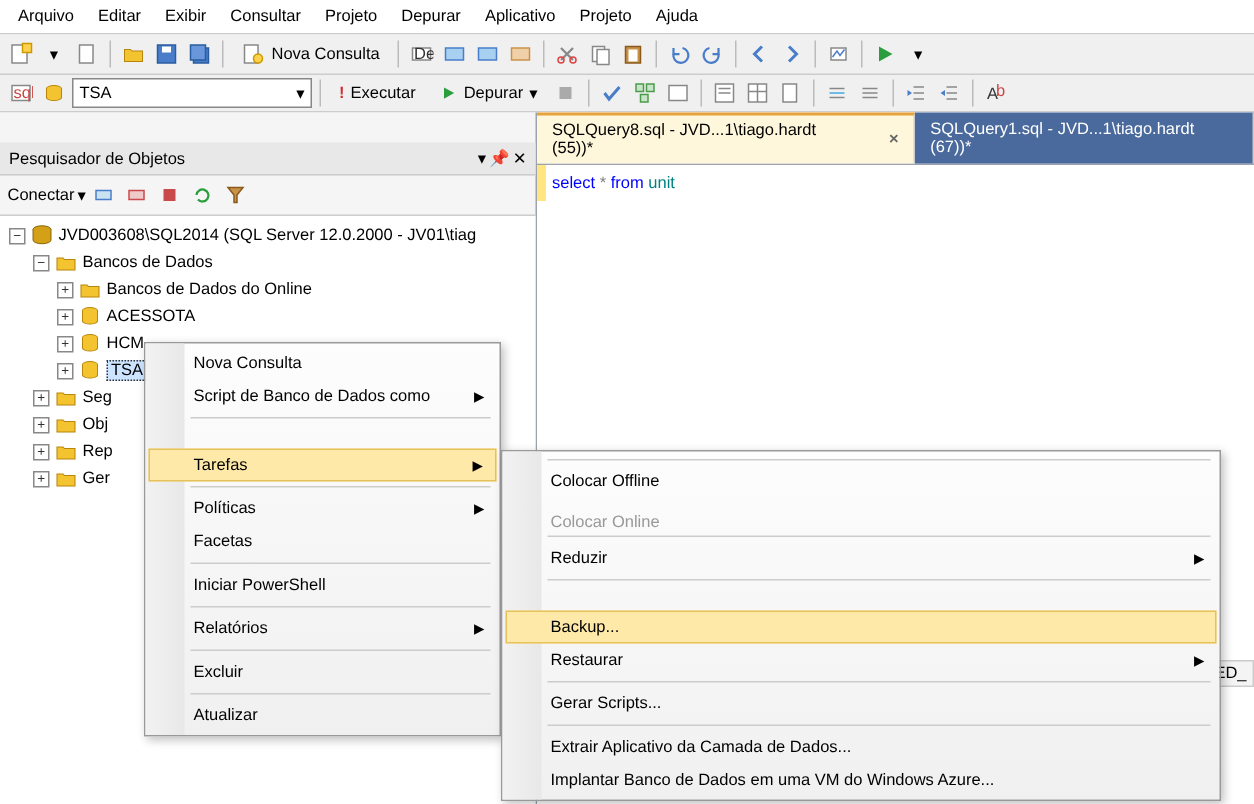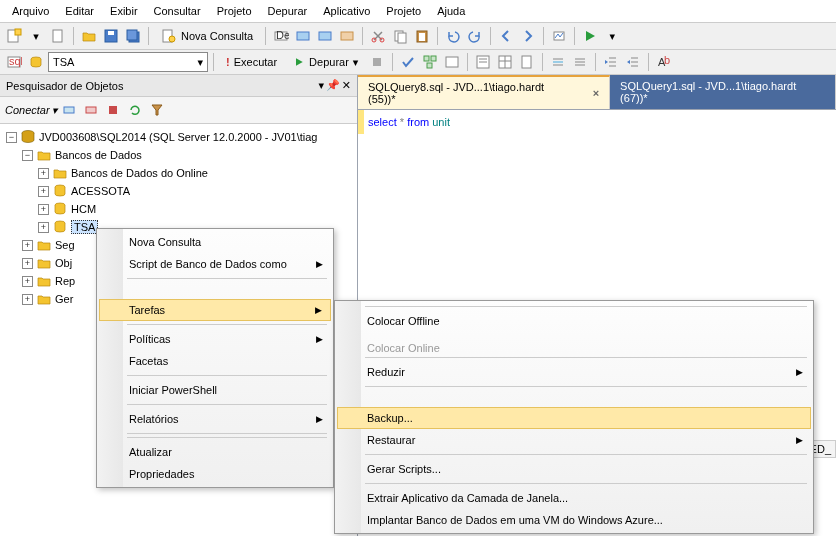--- a/index.html
+++ b/index.html
@@ -11,23 +11,23 @@
 .toolbar { display: flex; align-items: center; padding: 2px 4px; background: #f0f0f0; border-bottom: 1px solid #ccc; gap: 2px; }
 .toolbar .sep { width: 1px; height: 18px; background: #bbb; margin: 0 3px; }
 .tbtn { width: 20px; height: 20px; display: flex; align-items: center; justify-content: center; border: 1px solid transparent; cursor: pointer; }
 .tbtn svg { width: 16px; height: 16px; }
 .btnlbl { display: flex; align-items: center; gap: 4px; padding: 2px 6px; border: 1px solid transparent; cursor: pointer; }
 .combo { height: 20px; border: 1px solid #888; background: #fff; padding: 0 4px; display: flex; align-items: center; justify-content: space-between; }
 
 .main { display: flex; height: calc(100% - 72px); }
 
 .panel { width: 358px; background: #f5f5f5; border-right: 1px solid #9ca3af; display: flex; flex-direction: column; }
-.panel-title { background: #e8e8e8; padding: 4px 6px; border-bottom: 1px solid #ccc; display: flex; align-items: center; justify-content: space-between; }
+.panel-title { background: #e8e8e8; padding: 4px 6px; border-bottom: 1px solid #ccc; display: flex; align-items: center; justify-content: space-between; margin-top: 20px; }
 .panel-tools { display: flex; gap: 2px; }
-.connect-bar { display: flex; align-items: center; padding: 3px 5px; border-bottom: 1px solid #ccc; gap: 2px; font-style: italic; }
+.connect-bar { display: flex; align-items: center; padding: 3px 5px; border-bottom: 1px solid #ccc; gap: 2px; }
 .tree { flex: 1; background: #fff; padding: 4px 0; overflow: hidden; }
 .tree-row { display: flex; align-items: center; height: 18px; cursor: default; white-space: nowrap; }
 .tree-row .indent { display: inline-block; }
 .expander { width: 11px; height: 11px; border: 1px solid #888; background: #fff; display: flex; align-items: center; justify-content: center; font-size: 9px; line-height: 1; margin-right: 3px; color: #333; cursor: pointer; }
 .tree-icon { width: 16px; height: 16px; margin-right: 3px; display: flex; align-items: center; justify-content: center; }
 .db-sel { background: #cce4ff; border: 1px dotted #333; padding: 0 2px; }
 
 .editor-area { flex: 1; display: flex; flex-direction: column; background: #fff; }
 .tabs { display: flex; background: #e8ecf3; border-bottom: 1px solid #9ca3af; }
 .tab { padding: 4px 10px; display: flex; align-items: center; gap: 20px; font-size: 11px; cursor: pointer; border-right: 1px solid #ccc; }
@@ -498,26 +498,26 @@
   <div class="msep"></div>
   <div class="row">
       <span>Iniciar PowerShell</span>
     </div>
   <div class="msep"></div>
   <div class="row">
       <span>Relatórios</span>
       <span class="arrow">▶</span>
     </div>
   <div class="msep"></div>
+  <div class="row">
+      <span>Excluir</span>
+    </div>
   <div class="msep"></div>
   <div class="row">
       <span>Atualizar</span>
-    </div>
-  <div class="row">
-      <span>Propriedades</span>
     </div>
 </div>
 
 <div class="ctx-menu" style="left:334px;top:300px;width:480px">
   <div class="iconcol"></div>
   <div class="msep"></div>
   <div class="row">
       <span>Colocar Offline</span>
     </div>
   <div class="row disabled">
@@ -535,18 +535,18 @@
   <div class="row">
       <span>Restaurar</span>
       <span class="arrow">▶</span>
     </div>
   <div class="msep"></div>
   <div class="row">
       <span>Gerar Scripts...</span>
     </div>
   <div class="msep"></div>
   <div class="row">
-      <span>Extrair Aplicativo da Camada de Janela...</span>
+      <span>Extrair Aplicativo da Camada de Dados...</span>
     </div>
   <div class="row">
       <span>Implantar Banco de Dados em uma VM do Windows Azure...</span>
     </div>
 </div>
 
 </body></html>

